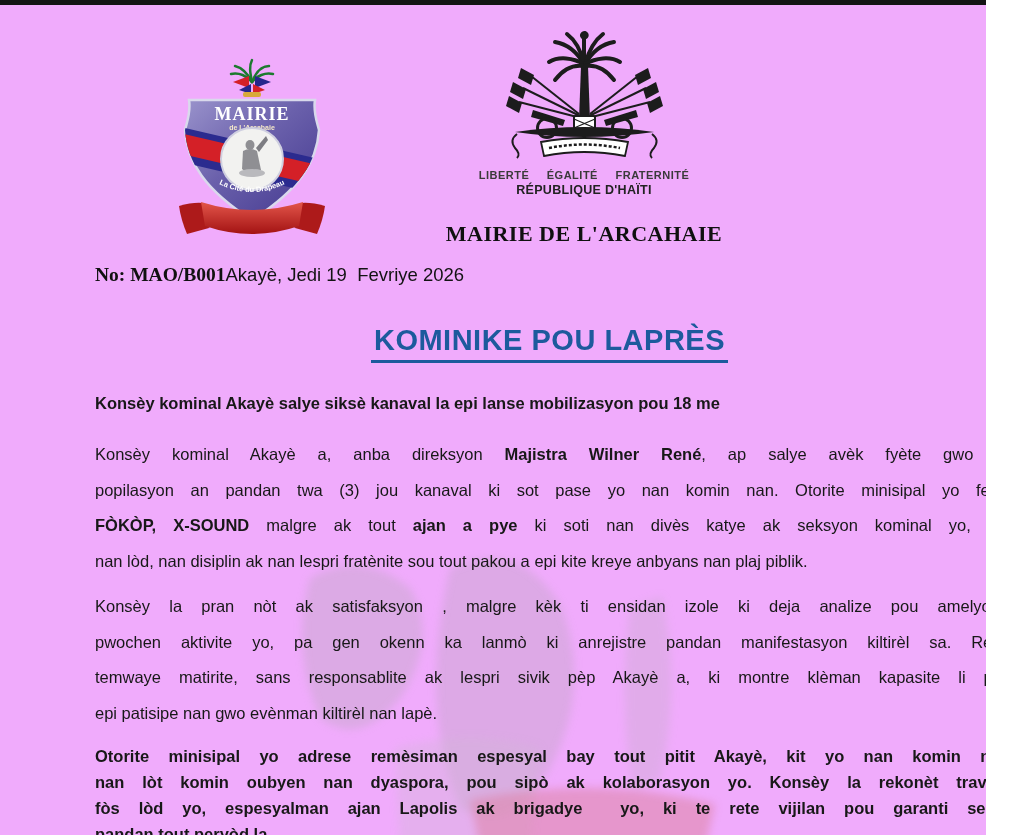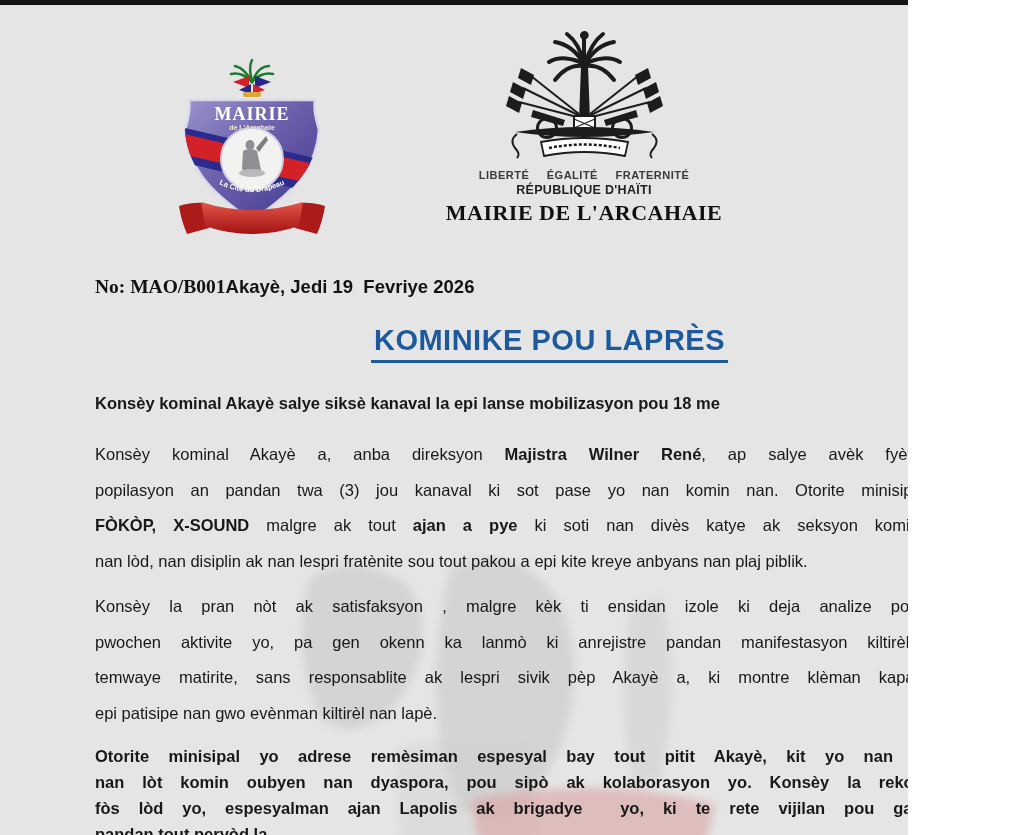--- a/index.html
+++ b/index.html
@@ -1,35 +1,35 @@
 <!DOCTYPE html>
 <html><head>
 <meta charset="utf-8">
 <style>
   html,body{margin:0;padding:0;background:#ffffff;}
   .page{
-    position:relative;width:908px;height:835px;background:#e5e5e5;overflow:hidden;
+    position:relative;width:986px;height:835px;background:#f0abfc;overflow:hidden;
     font-family:"Liberation Sans",sans-serif;color:#1a1a1a;
   }
   .edge-bar{position:absolute;top:0;left:0;width:1013px;height:5px;background:#141414;}
 
   
   .crest{position:absolute;left:163px;top:56px;width:178px;height:190px;}
 
   
   .center-head{position:absolute;left:434px;top:28px;width:300px;text-align:center;}
   .coa{display:block;margin:0 auto;}
   .motto{font-size:11px;font-weight:bold;color:#3a3a3a;word-spacing:14px;letter-spacing:.5px;margin-top:3px;white-space:nowrap;}
   .republic{font-size:12.5px;font-weight:bold;color:#222;margin-top:2px;letter-spacing:.3px;white-space:nowrap;}
-  .org{font-family:"Liberation Serif",serif;font-size:22px;font-weight:bold;color:#101010;margin-top:3px;letter-spacing:.5px;white-space:nowrap;}
+  .org{font-family:"Liberation Serif",serif;font-size:22px;font-weight:bold;color:#101010;margin-top:24px;letter-spacing:.5px;white-space:nowrap;}
 
   
   .ref-row{position:absolute;left:95px;top:264px;width:892px;display:flex;align-items:baseline;}
   .ref-no{font-family:"Liberation Serif",serif;font-weight:bold;font-size:19.5px;color:#111;}
-  .dateline{font-weight:bold;font-size:18.5px;color:#131313;margin-top:12px;}
+  .dateline{font-weight:normal;font-size:18.5px;color:#131313;}
 
   
   .title-row{position:absolute;left:0;top:324px;width:1090px;text-align:center;}
   .title{display:inline-block;font-size:29px;font-weight:bold;letter-spacing:.5px;
          padding:0 3px 3px;border-bottom:3.5px solid;margin-left:9px;}
 
   
   .watermark{position:absolute;left:300px;top:548px;width:470px;height:300px;
              filter:blur(4px);opacity:.55;z-index:0;pointer-events:none;}
 

